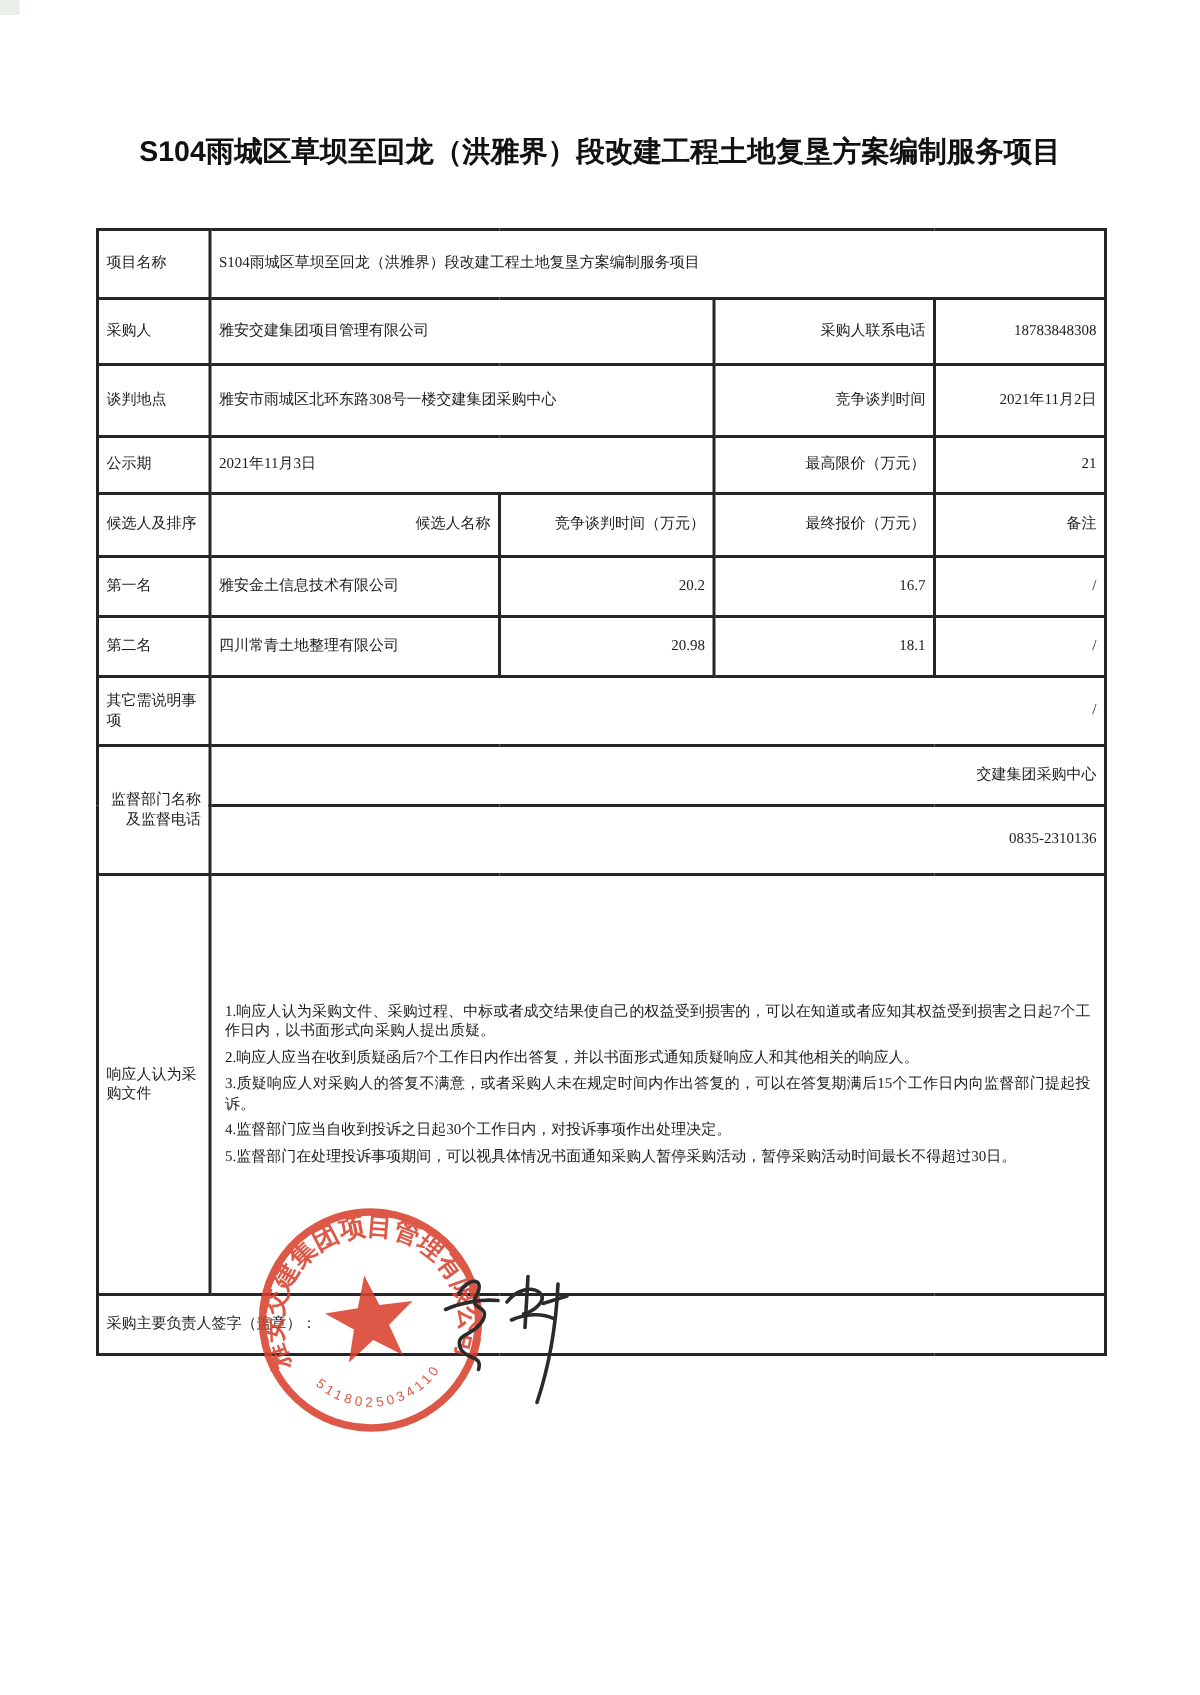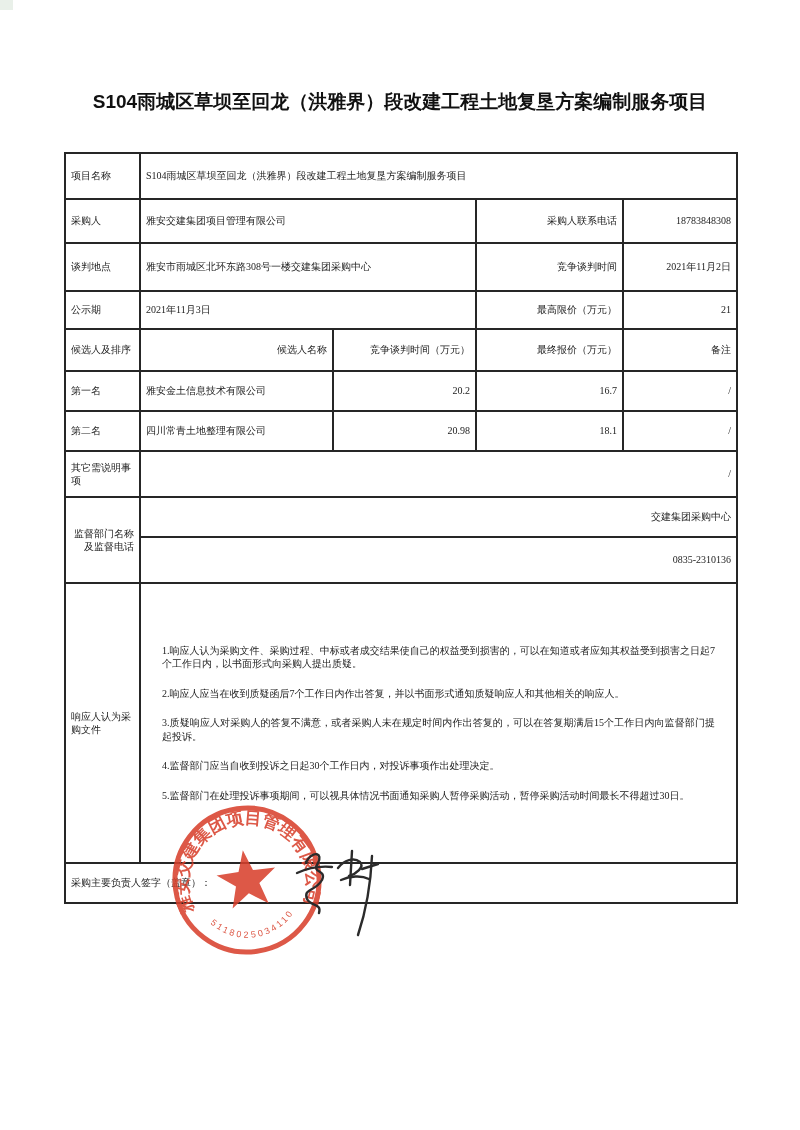--- a/index.html
+++ b/index.html
@@ -44,21 +44,21 @@
     word-break:break-all;
   }
   td.lbl{padding-left:4px;padding-right:3px;}
   td.ctr{text-align:right;}
   td.val{text-align:left;}
   td.notes{
     padding:8px 7px;
     line-height:1.55;
     text-align:justify;
   }
-  td.notes div{margin:16px;}
+  td.notes div{margin:4px;}
   .h46{height:46px;} .h44{height:44px;border-radius:17px;} .h48{height:48px;border-radius:20px;} .h38{height:38px;font-family:Liberation Serif, serif;}
   .h42{height:42px;} .h40{height:40px;} .h280{height:280px;}
 
   .stamp{
     position:absolute;left:157px;top:790px;
     width:180px;height:180px;
     opacity:0.87;
     pointer-events:none;
   }
   .signature{

